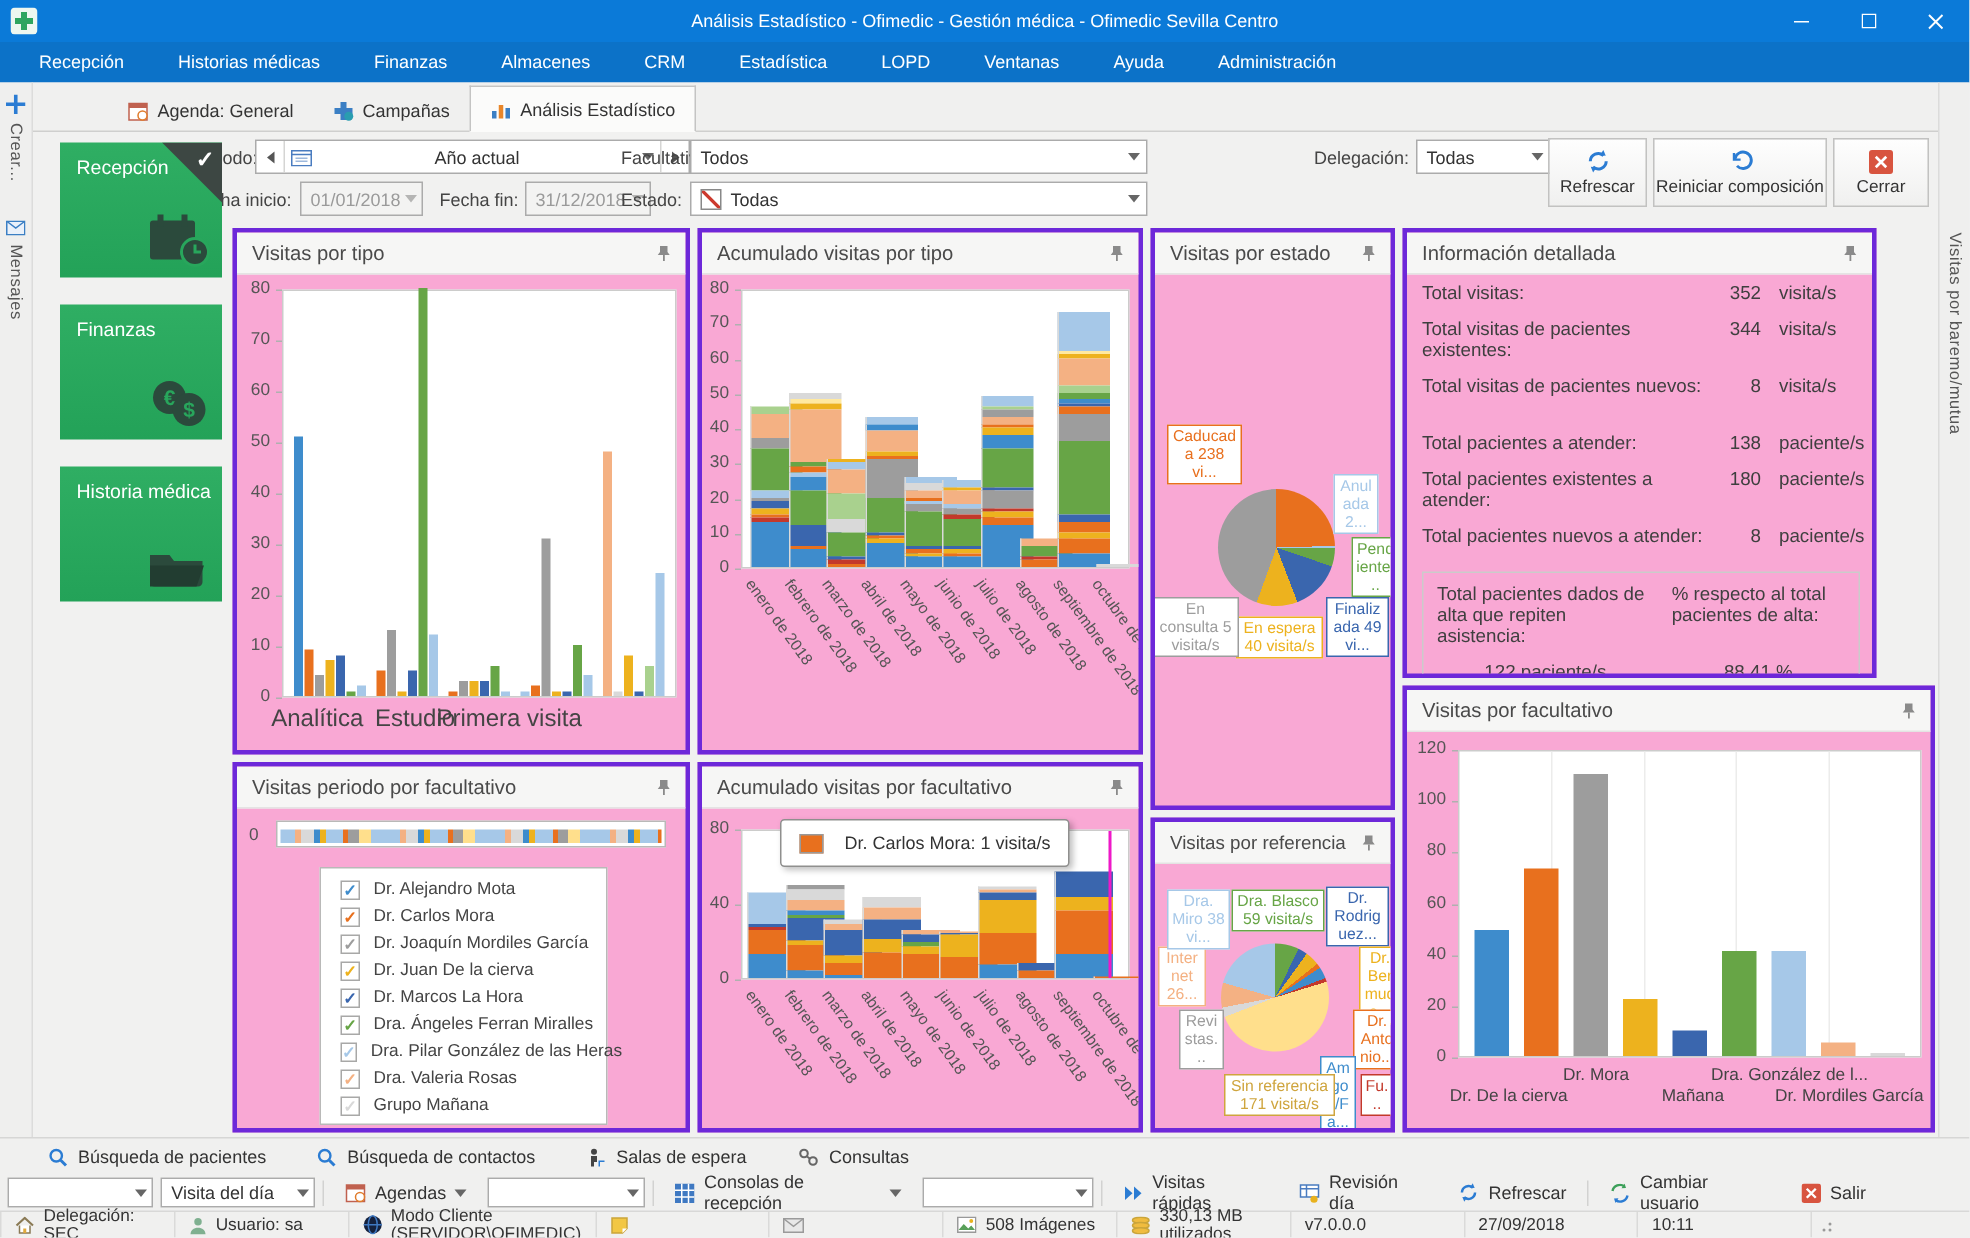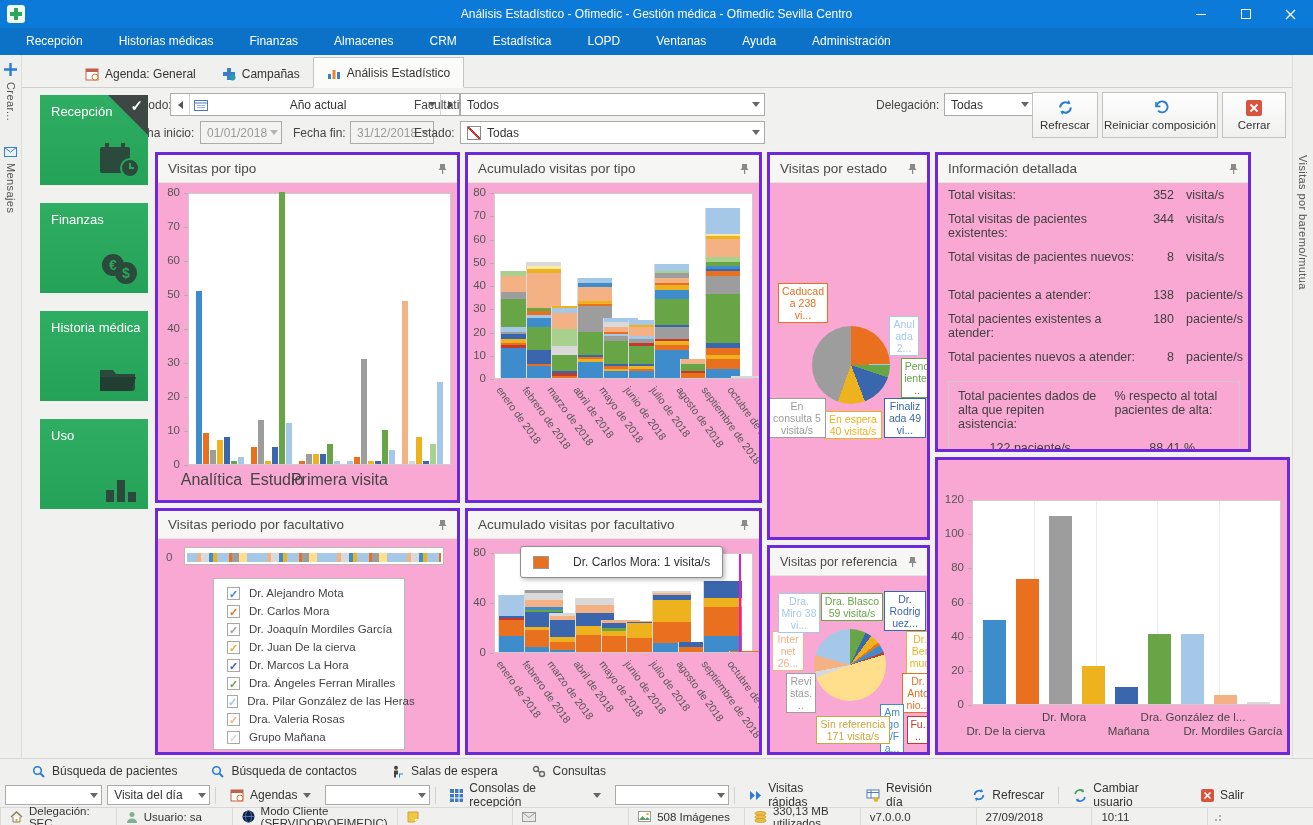--- a/index.html
+++ b/index.html
@@ -101,21 +101,21 @@
   .spark-track{position:absolute;left:26px;top:8px;width:260px;height:18px;border:1px solid #b9b9b8;background:#fff;box-sizing:border-box}
   .spark-band{position:absolute;left:2px;right:2px;bottom:2px;height:9px;background:
     repeating-linear-gradient(90deg,#A6C8E8 0 10px,#F4B183 10px 14px,#D9D9D9 14px 22px,#3E8CCC 22px 26px,
       #EDB21E 26px 30px,#A6C8E8 30px 42px,#E8701E 42px 45px,#9D9D9D 45px 52px,#FFDF8C 52px 60px,#A6C8E8 60px 70px)}
   .legend-box{position:absolute;left:55px;top:39px;width:192px;height:172px;border:1px solid #b9b9b8;background:#fff;padding:5px 0 0 13px;box-sizing:border-box}
   .lg-row{display:flex;align-items:center;gap:9px;height:18px}
   .lg-cb{width:13px;height:13px;border:1px solid #a8a8a7;background:#fff;font-size:11px;line-height:12px;text-align:center;font-weight:bold;box-sizing:border-box}
   .lg-lb{font-size:11.5px;color:#444;white-space:nowrap}
   
   .tooltip{position:absolute;left:498px;top:458px;height:30px;background:#fff;border:1px solid #8f8f8e;border-radius:3px;
-    box-shadow:2px 2px 4px rgba(0,0,0,.25);display:flex;align-items:center;gap:24px;padding:0 12px;font-size:12px;color:#333;z-index:50}
+    box-shadow:2px 2px 4px rgba(0,0,0,.25);display:flex;align-items:center;gap:14px;padding:0 12px;font-size:12px;color:#333;z-index:50}
   .tt-swatch{width:14px;height:11px;border:1px solid #999}
   
   .toolbar1{position:absolute;left:0;top:758px;width:1313px;height:25px;background:#f0f0ef;border-top:1px solid #d6d6d5;display:flex;align-items:center;gap:34px;padding-left:32px;box-sizing:border-box}
   .tlink{display:flex;align-items:center;gap:7px;font-size:12px;color:#333}
   .toolbar2{position:absolute;left:0;top:783px;width:1313px;height:24px;background:#f0f0ef;display:flex;align-items:center;font-size:12px;color:#333;padding-left:5px;gap:5px;box-sizing:border-box}
   .t2combo{height:20px;background:#fff;border:1px solid #ababab;box-sizing:border-box;display:flex;align-items:center;padding-left:6px;font-size:12px}
   .t2combo .arr{margin-left:auto;width:15px;display:flex;justify-content:center}
   .t2btn{display:flex;align-items:center;gap:6px;padding:0 9px;height:22px}
   .t2sep{width:1px;height:17px;background:#d2d2d1}
   
@@ -333,30 +333,20 @@
           <text x="32" y="28" text-anchor="middle" font-size="14" fill="#28a65c" font-weight="bold">$</text>
         </svg>
     </span>
   </div>
   <div class="tile" style="top:223px">
     <span class="tlabel">Historia médica</span>
     <span class="ticon">
       <svg width="42" height="30">
           <path d="M2 6h13l3 4h19v14a3 3 0 0 1-3 3H5a3 3 0 0 1-3-3z" fill="#2b4a3c"></path>
           <path d="M2 13h36l-5 14H2z" fill="#223d31"></path>
-        </svg>
-    </span>
-  </div>
-  <div class="tile" style="top:331px">
-    <span class="tlabel">Uso</span>
-    <span class="ticon">
-      <svg width="36" height="26">
-          <rect x="2" y="14" width="8" height="12" fill="#2b4a3c"></rect>
-          <rect x="13" y="4" width="8" height="22" fill="#2b4a3c"></rect>
-          <rect x="24" y="16" width="8" height="10" fill="#2b4a3c"></rect>
         </svg>
     </span>
   </div>
 
   <div class="panel" style="left:133px;top:64px;width:305px;height:351px">
     <div class="panel-hd">
       <span>Visitas por tipo</span>
       <span class="pin">
           <svg width="9" height="12">
             <path d="M2 1h5v4l1.5 2h-8L2 5z" fill="#8a8a8a"></path>
@@ -857,20 +847,29 @@
         <div class="co visitas-referencia-co4" style="border-color: rgb(62, 140, 204); color: rgb(62, 140, 204);">Amigos/Fa...</div>
         <div class="co visitas-referencia-co5" style="border-color: rgb(195, 57, 43); color: rgb(195, 57, 43);">Fu...</div>
         <div class="co visitas-referencia-co6" style="border-color: rgb(207, 165, 62); color: rgb(207, 165, 62);">Sin referencia 171 visita/s</div>
         <div class="co visitas-referencia-co7" style="border-color: rgb(157, 157, 157); color: rgb(157, 157, 157);">Revistas...</div>
         <div class="co visitas-referencia-co8" style="border-color: rgb(244, 177, 131); color: rgb(244, 177, 131);">Internet 26...</div>
         <div class="co visitas-referencia-co9" style="border-color: rgb(166, 200, 232); color: rgb(166, 200, 232);">Dra. Miro 38 vi...</div>
       </div>
   </div>
 
   <div class="panel" style="left:913px;top:369px;width:355px;height:298px">
+    <div class="panel-hd">
+      <span>Visitas por facultativo</span>
+      <span class="pin">
+          <svg width="9" height="12">
+            <path d="M2 1h5v4l1.5 2h-8L2 5z" fill="#8a8a8a"></path>
+            <rect x="4" y="7" width="1.2" height="4" fill="#8a8a8a"></rect>
+          </svg>
+        </span>
+    </div>
     <div class="chart-host">
         <div class="plotbox" style="left: 34px; top: 12px; width: 309px; height: 205px;">
           <div class="vgl" style="left: 20%;"></div>
           <div class="vgl" style="left: 40%;"></div>
           <div class="vgl" style="left: 60%;"></div>
           <div class="vgl" style="left: 80%;"></div>
           <div class="bars">
             <div class="bargroup">
               <div class="bar" style="width: 23px; height: 83.7083px; background: rgb(62, 140, 204);"></div>
             </div>

